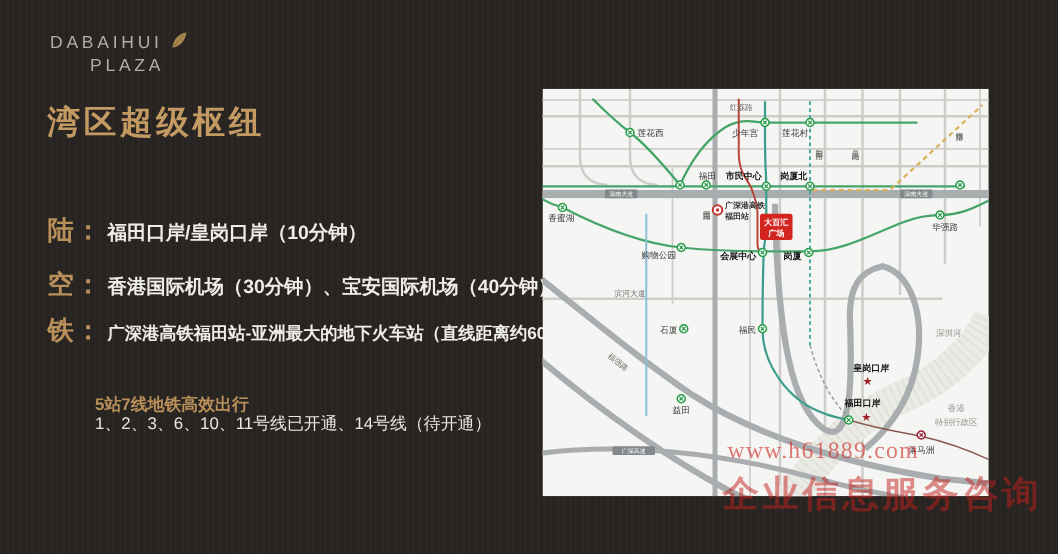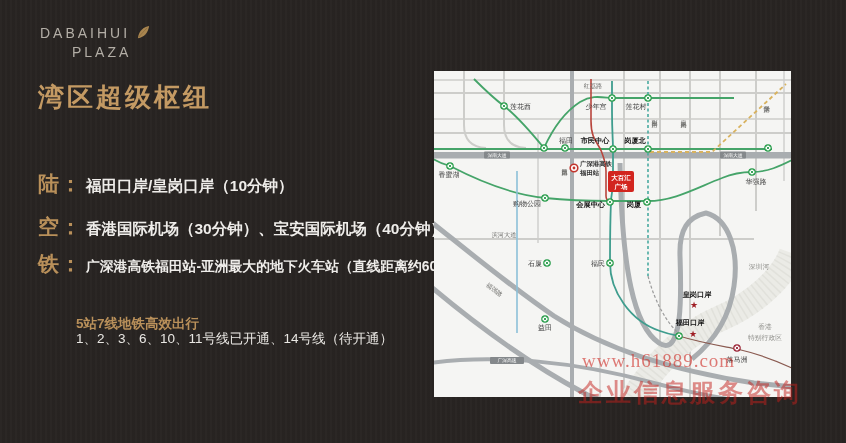--- a/index.html
+++ b/index.html
@@ -32,21 +32,21 @@
   .rd{font-size:6.2px;fill:#6b6b68;}
   .vert{writing-mode:vertical-rl;text-orientation:upright;letter-spacing:1px;}
   .geo{font-size:6.8px;fill:#92928e;}
   .boxtxt{font-size:4.8px;fill:#ffffff;}
   .plz{font-size:6.5px;fill:#fff;font-weight:700;}
   .hsr{font-size:6.4px;fill:#333;font-weight:600;}
   .star{font-size:9px;fill:#9f1d24;}
   
   .wm-url{position:absolute;left:582px;top:350px;font-family:"Liberation Serif","DejaVu Serif",serif;
           font-size:19px;color:rgba(206,45,38,.62);z-index:5;letter-spacing:1px;}
-  .wm-cap{position:absolute;left:578px;top:376px;font-size:25px;font-weight:700;letter-spacing:3px;
+  .wm-cap{position:absolute;left:578px;top:376px;font-size:29px;font-weight:700;letter-spacing:3px;
           color:rgba(195,32,28,.5);z-index:5;white-space:nowrap;text-align:right;}
 </style>
 </head>
 <body>
 
 <div class="stage">
 
   <div class="logo">
     <div class="l1">
       <span>DABAIHUI</span>

